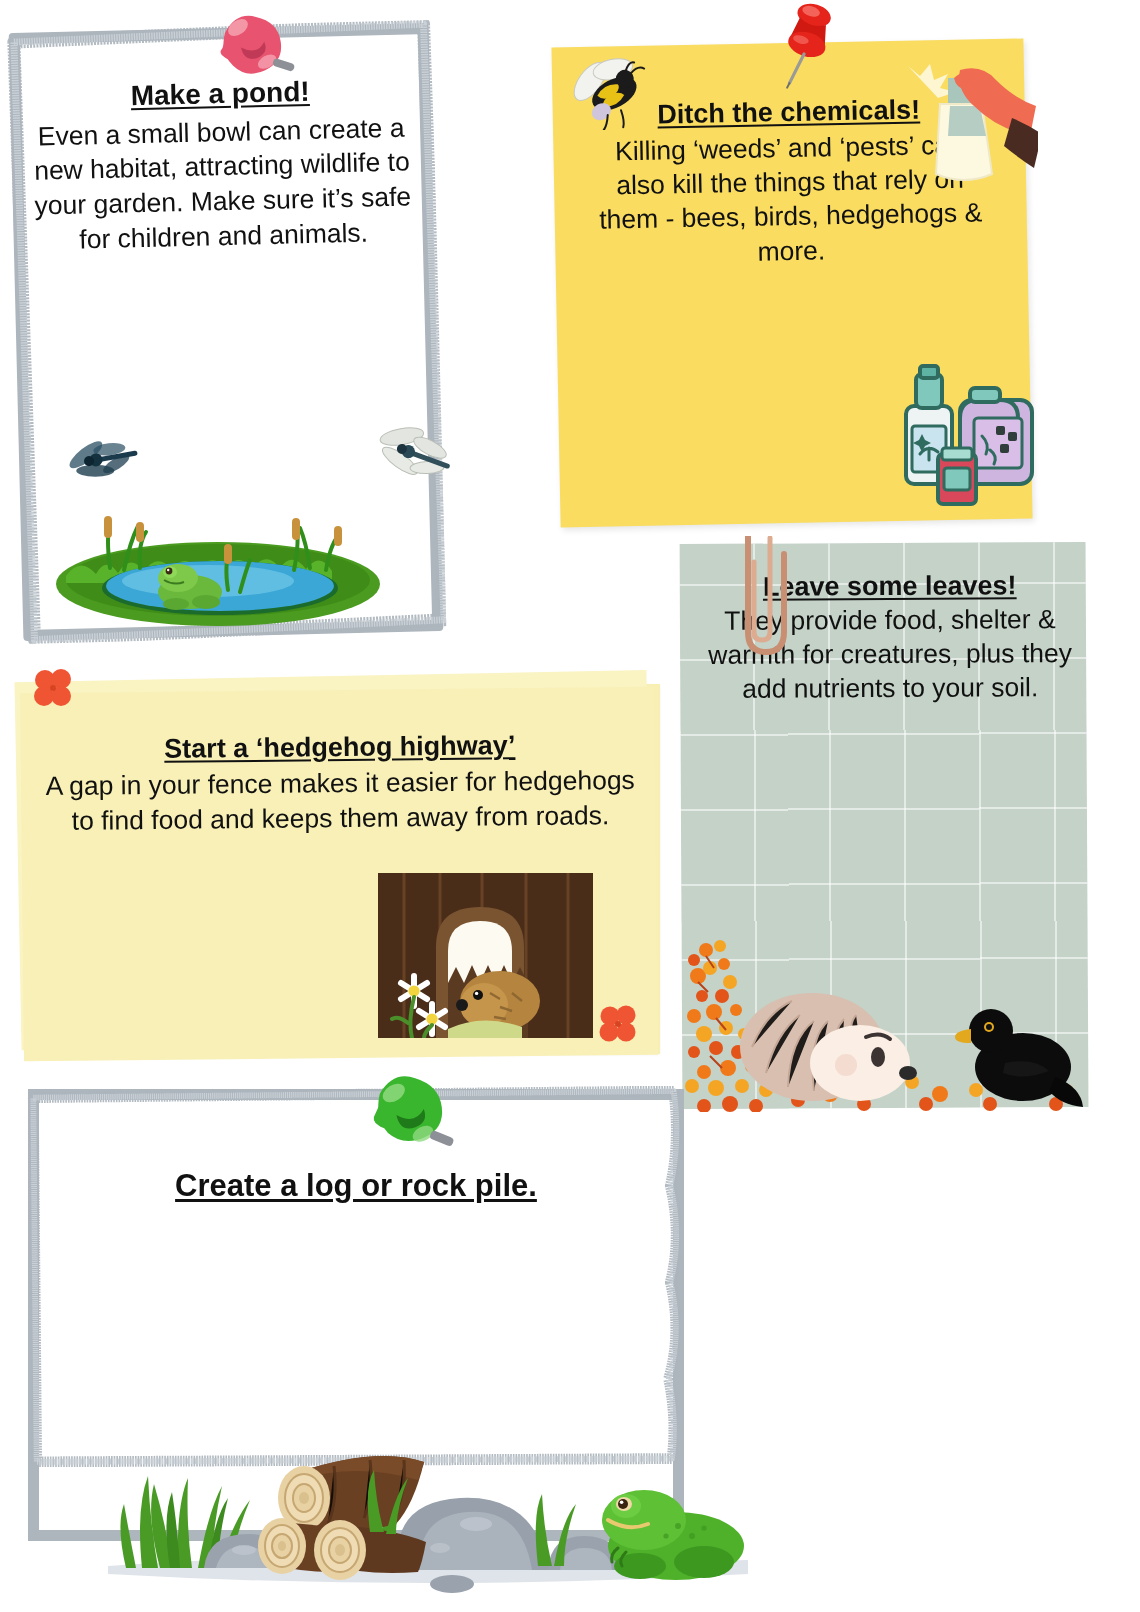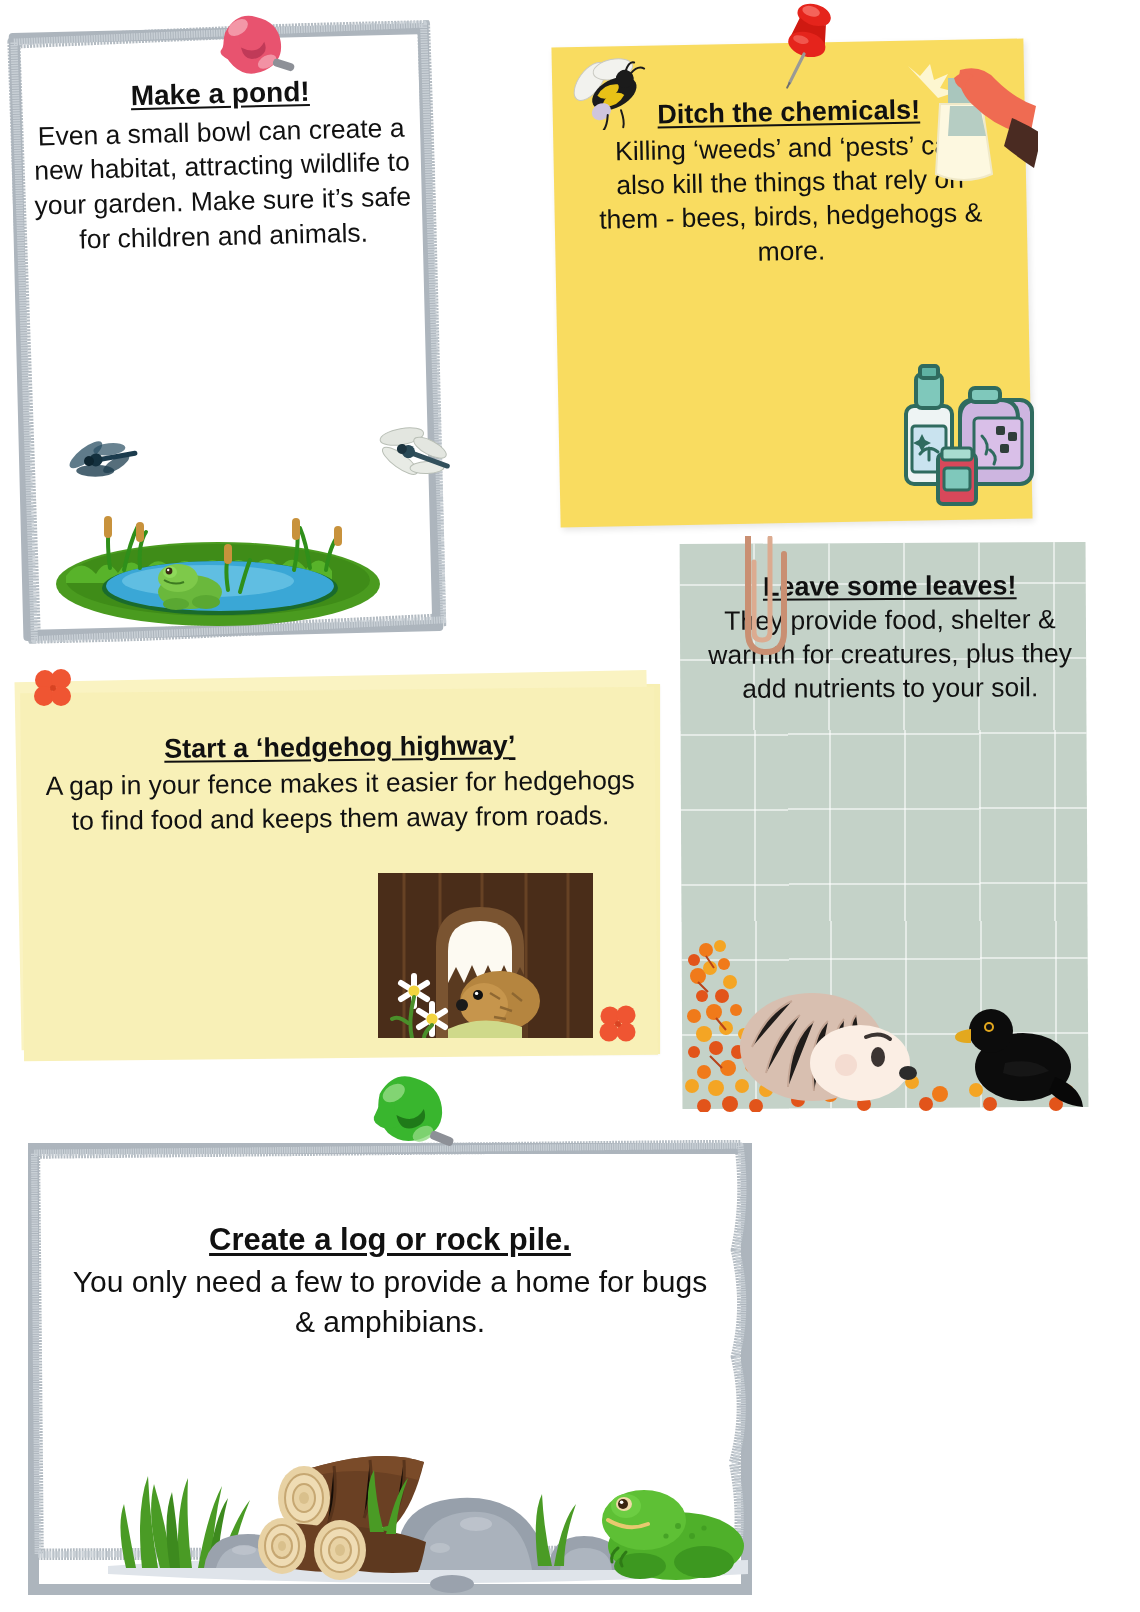--- a/index.html
+++ b/index.html
@@ -50,21 +50,21 @@
   #hog .s1{left:10px;top:16px;right:8px;bottom:4px;transform:rotate(0.6deg);
      box-shadow:0 1px 3px rgba(0,0,0,.07);}
   #hog .s2{left:0px;top:8px;right:18px;bottom:14px;transform:rotate(-0.5deg);
      background:#FAF3C2;}
   #hog .s3{left:4px;top:22px;right:12px;bottom:0px;background:#F8F0B7;}
   #hog .card-text{padding:62px 26px 0 22px;font-size:26.5px;line-height:1.30;text-align:center;}
   #hog .title{font-size:27px;margin-bottom:1px;}
   #hog .body-txt{text-align:center;}
 
   
-  #logs{left:28px;top:1143px;width:724px;height:452px;}
+  #logs{left:28px;top:1089px;width:656px;height:452px;}
   #logs .frame{position:absolute;inset:0;border:11px solid #adb5bd;background:#fff;}
   #logs .card-text{padding:76px 34px 0 34px;font-size:30px;line-height:1.33;}
   #logs .title{font-size:31px;margin-bottom:2px;}
 
   
   .deco{position:absolute;pointer-events:none;}
 
   
   #pin-pink{left:205px;top:2px;width:100px;height:95px;z-index:20;}
   
@@ -478,21 +478,20 @@
 </div>
 
 <div class="card" id="logs">
   <div class="frame"></div>
   <svg class="rough" viewBox="0 0 796 458" preserveAspectRatio="none">
     <path d="M10 14 L780 6 q8 60-4 114 q14 60 0 116 q14 60-2 116 q10 50 4 96 L14 452 Z" fill="none" stroke="#adb5bd" stroke-width="13" stroke-linejoin="round" stroke-dasharray="2 1.2" opacity=".92"></path>
     <path d="M10 14 L780 6 q8 60-4 114 q14 60 0 116 q14 60-2 116 q10 50 4 96 L14 452 Z" fill="none" stroke="#c9d0d6" stroke-width="7" stroke-linejoin="round" stroke-dasharray="1.5 1"></path>
   </svg>
   <div class="card-text">
     <span class="title">Create a log or rock pile.</span>
-    <span class="body-txt">You only need a few to provide a home for bugs &amp; amphibians.</span>
   </div>
 </div>
 
 <div class="deco" id="pin-green">
 <svg viewBox="0 0 110 118" width="110" height="118">
   <g transform="rotate(-12 55 55)">
     <path d="M30 22 q18-20 38-8 q22 12 20 34 q-2 22-24 26 q-22 4-34-12 q-10-18 0-40 Z" fill="#39b62e"></path>
     <path d="M22 40 q10-16 22-8 q-8 14 2 24 q-16 6-24-4 q-6-6 0-12 Z" fill="#39b62e"></path>
     <ellipse cx="44" cy="24" rx="12" ry="8" fill="#8fd97f" opacity=".85" transform="rotate(-20 44 24)"></ellipse>
     <ellipse cx="64" cy="70" rx="11" ry="7" fill="#8fd97f" opacity=".8" transform="rotate(-15 64 70)"></ellipse>

